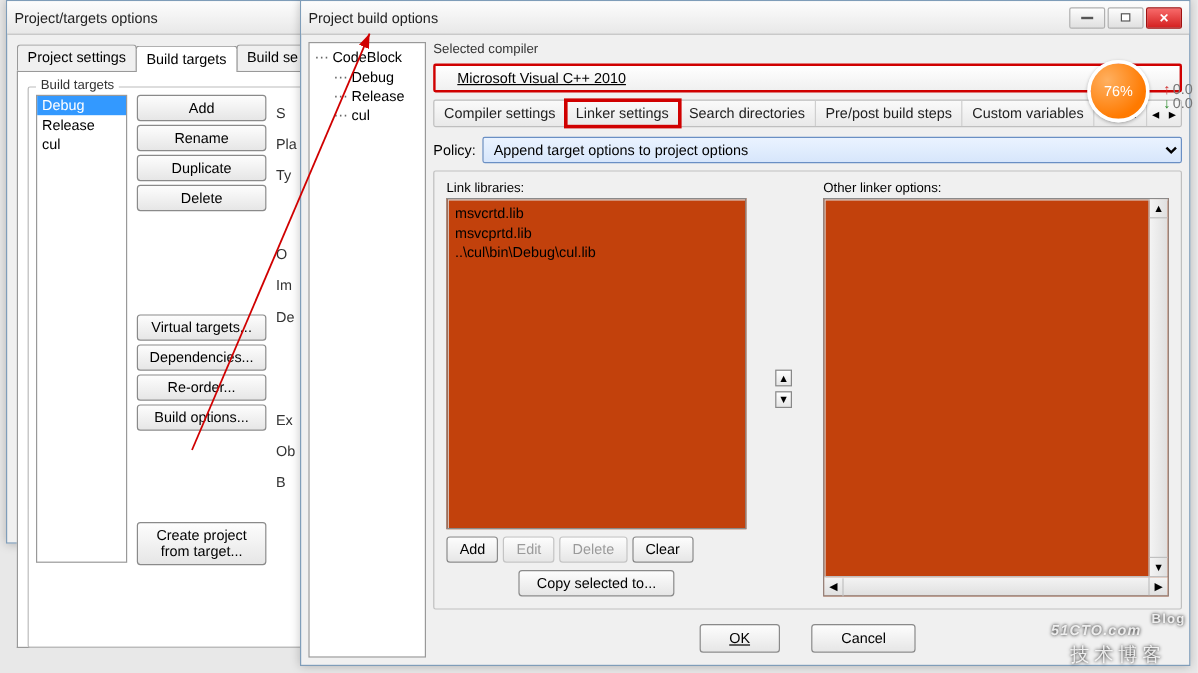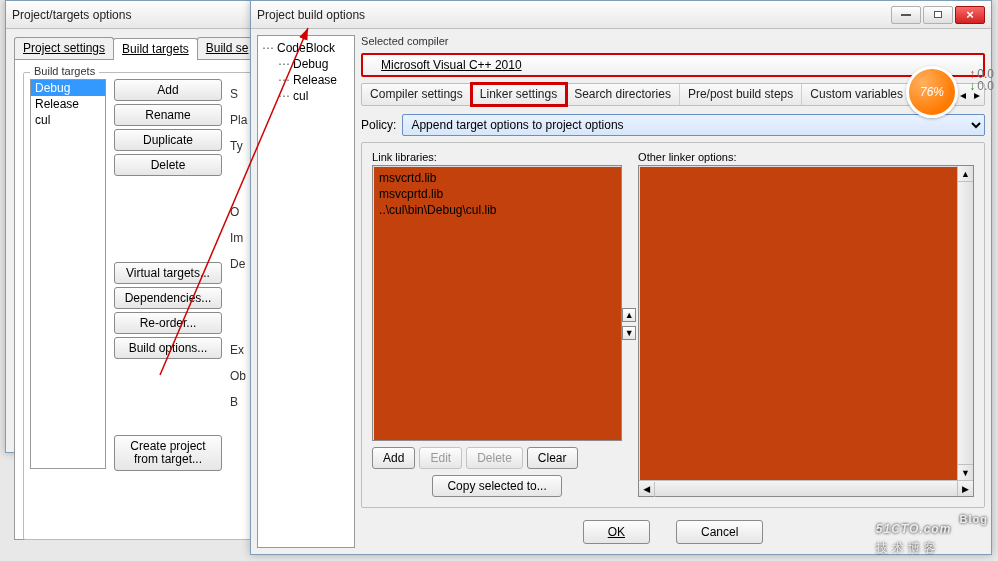--- a/index.html
+++ b/index.html
@@ -13,21 +13,21 @@
   .ctrlbtn { width: 30px; height: 18px; display: flex; align-items: center; justify-content: center; border: 1px solid #b0b0b0; background: linear-gradient(#fdfdfd,#e0e0e0); border-radius: 2px; cursor: default; }
   .ctrlbtn.close { background: linear-gradient(#f86b6b,#d42020); color: #fff; border-color: #a01010; }
   .ctrlbtn .sq { width: 8px; height: 7px; border: 1px solid #555; background: #fff; }
   .ctrlbtn .min { width: 10px; height: 0; border-top: 2px solid #555; }
   .ctrlbtn .x { font-weight: bold; font-size: 13px; line-height: 10px; color: #fff; }
 
   
   #win-back { left: 5px; top: 0; width: 365px; height: 453px; }
   #win-back .inner { padding: 8px; height: calc(100% - 28px); }
   .tabstrip { border-bottom: 1px solid #999; display: flex; }
-  .tab { padding: 3px 8px 4px; border: 1px solid #999; border-bottom: none; background: #f0f0f0; margin-right: -1px; border-radius: 3px 3px 0 0; cursor: default; text-decoration: underline; }
+  .tab { padding: 3px 8px 4px; border: 1px solid #999; border-bottom: none; background: #f0f0f0; margin-right: -1px; border-radius: 3px 3px 0 0; cursor: default; }
   .tab.active { background: #fff; position: relative; top: 1px; }
   .tabpage { background: #fff; border: 1px solid #999; border-top: none; padding: 8px; height: 480px; }
   .groupbox { border: 1px solid #bbb; border-radius: 2px; padding: 6px; margin-top: 4px; position: relative; }
   .groupbox > .legend { position: absolute; top: -8px; left: 6px; background: #fff; padding: 0 4px; font-size: 11px; color: #333; }
   .bt-row { display: flex; gap: 8px; align-items: flex-start; }
   .bt-list { width: 76px; height: 390px; border: 1px solid #999; background: #fff; }
   .bt-list .item { padding: 1px 4px; }
   .bt-list .item.sel { background: #3399ff; color: #fff; }
   .btncol { display: flex; flex-direction: column; gap: 3px; width: 108px; }
   button.w { width: 100%; height: 22px; background: linear-gradient(#fdfdfd,#e6e6e6); border: 1px solid #8a8a8a; border-radius: 3px; cursor: default; }
@@ -43,21 +43,21 @@
   .right { flex: 1; display: flex; flex-direction: column; gap: 6px; }
   .seclabel { font-size: 11px; color: #333; }
   .compilerbox { border: 2px solid #d00000; height: 24px; background: linear-gradient(#ffffff,#f0f0f0); border-radius: 2px; padding: 3px 18px; text-decoration: underline; }
   .innertabs { display: flex; align-items: center; border: 1px solid #bfbfbf; border-radius: 2px; background: linear-gradient(#fafafa,#e9e9e9); padding: 0; }
   .innertabs .itab { padding: 3px 8px 4px; border-right: 1px solid #cfcfcf; color: #222; cursor: default; white-space: nowrap; }
   .innertabs .itab.active-red { outline: 3px solid #d00000; outline-offset: -1px; }
   .innertabs .scroll { padding: 2px 4px; cursor: default; user-select: none; }
   .policyrow { display: flex; align-items: center; gap: 6px; margin-top: 2px; }
   select.policy { flex: 1; height: 22px; border: 1px solid #6a8fc4; background: linear-gradient(#eaf3ff,#d7e6fb); border-radius: 2px; padding: 0 4px; }
 
-  .maingroup { border: 1px solid #bfbfbf; border-radius: 2px; flex: 1; padding: 8px 10px 10px; display: flex; gap: 0; }
+  .maingroup { border: 1px solid #bfbfbf; border-radius: 2px; flex: 1; padding: 8px 10px 10px; display: flex; gap: 24px; }
   .col { flex: 1; display: flex; flex-direction: column; }
   .listlabel { font-size: 11px; margin-bottom: 2px; }
   .sunken { flex: 1; border: 1px solid #8a8a8a; background: #c2410c; box-shadow: inset 1px 1px 0 #ddd; }
   .libs { padding: 4px 6px; line-height: 16px; }
   .reorder { width: 16px; display: flex; flex-direction: column; justify-content: center; gap: 4px; }
   .miniarrow { width: 14px; height: 14px; border: 1px solid #888; background: linear-gradient(#fff,#e6e6e6); display: flex; align-items: center; justify-content: center; font-size: 9px; cursor: default; }
   .rowbtns { margin-top: 6px; display: flex; gap: 4px; }
   .rowbtns button { height: 22px; padding: 0 10px; background: linear-gradient(#fdfdfd,#e6e6e6); border: 1px solid #8a8a8a; border-radius: 3px; }
   .rowbtns button[disabled] { color: #9a9a9a; border-color: #c4c4c4; text-align: center; }
   .copyrow { margin-top: 6px; text-align: center; }
@@ -71,29 +71,29 @@
   .hscroll .arr { width: 16px; height: 100%; display: inline-flex; align-items: center; justify-content: center; font-size: 9px; border-right: 1px solid #c0c0c0; }
   .hscroll .arr.right { float: right; border-left: 1px solid #c0c0c0; border-right: none; }
 
   .dlgbtns { display: flex; justify-content: center; gap: 26px; margin-top: 6px; padding-bottom: 4px; }
   .dlgbtns button { height: 24px; padding: 0 24px; background: linear-gradient(#fdfdfd,#e6e6e6); border: 1px solid #8a8a8a; border-radius: 3px; }
 
   
   #arrow-svg { position: absolute; left: 0; top: 0; width: 998px; height: 561px; pointer-events: none; }
 
   
-  .badge { position: absolute; right: 40px; top: 66px; width: 52px; height: 52px; border-radius: 50%; background: radial-gradient(circle at 30% 30%, #ffb060, #ff7a00 70%); color: #fff; display: flex; align-items: center; justify-content: center; font-size: 14px; border: 3px solid #fff; box-shadow: 0 1px 3px rgba(0,0,0,.3); font-style: italic; }
+  .badge { position: absolute; right: 40px; top: 50px; width: 52px; height: 52px; border-radius: 50%; background: radial-gradient(circle at 30% 30%, #ffb060, #ff7a00 70%); color: #fff; display: flex; align-items: center; justify-content: center; font-size: 14px; border: 3px solid #fff; box-shadow: 0 1px 3px rgba(0,0,0,.3); }
   .badge-side { position: absolute; right: 4px; top: 68px; font-size: 10px; line-height: 12px; color: #777; }
   .badge-side .up::before { content: "↑"; color: #d03030; margin-right: 2px; }
   .badge-side .dn::before { content: "↓"; color: #2a8a2a; margin-right: 2px; }
 
   
-  .watermark { position: absolute; right: 10px; bottom: 4px; text-align: left; color: rgba(255,255,255,.85); text-shadow: 0 0 3px #000; font-family: Arial, sans-serif; }
+  .watermark { position: absolute; right: 10px; bottom: 4px; text-align: center; color: rgba(255,255,255,.85); text-shadow: 0 0 3px #000; font-family: Arial, sans-serif; }
   .watermark .big { font-size: 26px; font-style: italic; font-weight: bold; letter-spacing: 1px; }
-  .watermark .small { font-size: 12px; letter-spacing: 4px; }
+  .watermark .small { font-size: 16px; letter-spacing: 4px; }
 </style>
 </head>
 <body>
 
 <div class="window" id="win-back">
   <div class="titlebar">
     <span class="title">Project/targets options</span>
   </div>
   <div class="inner">
     <div class="tabstrip">

